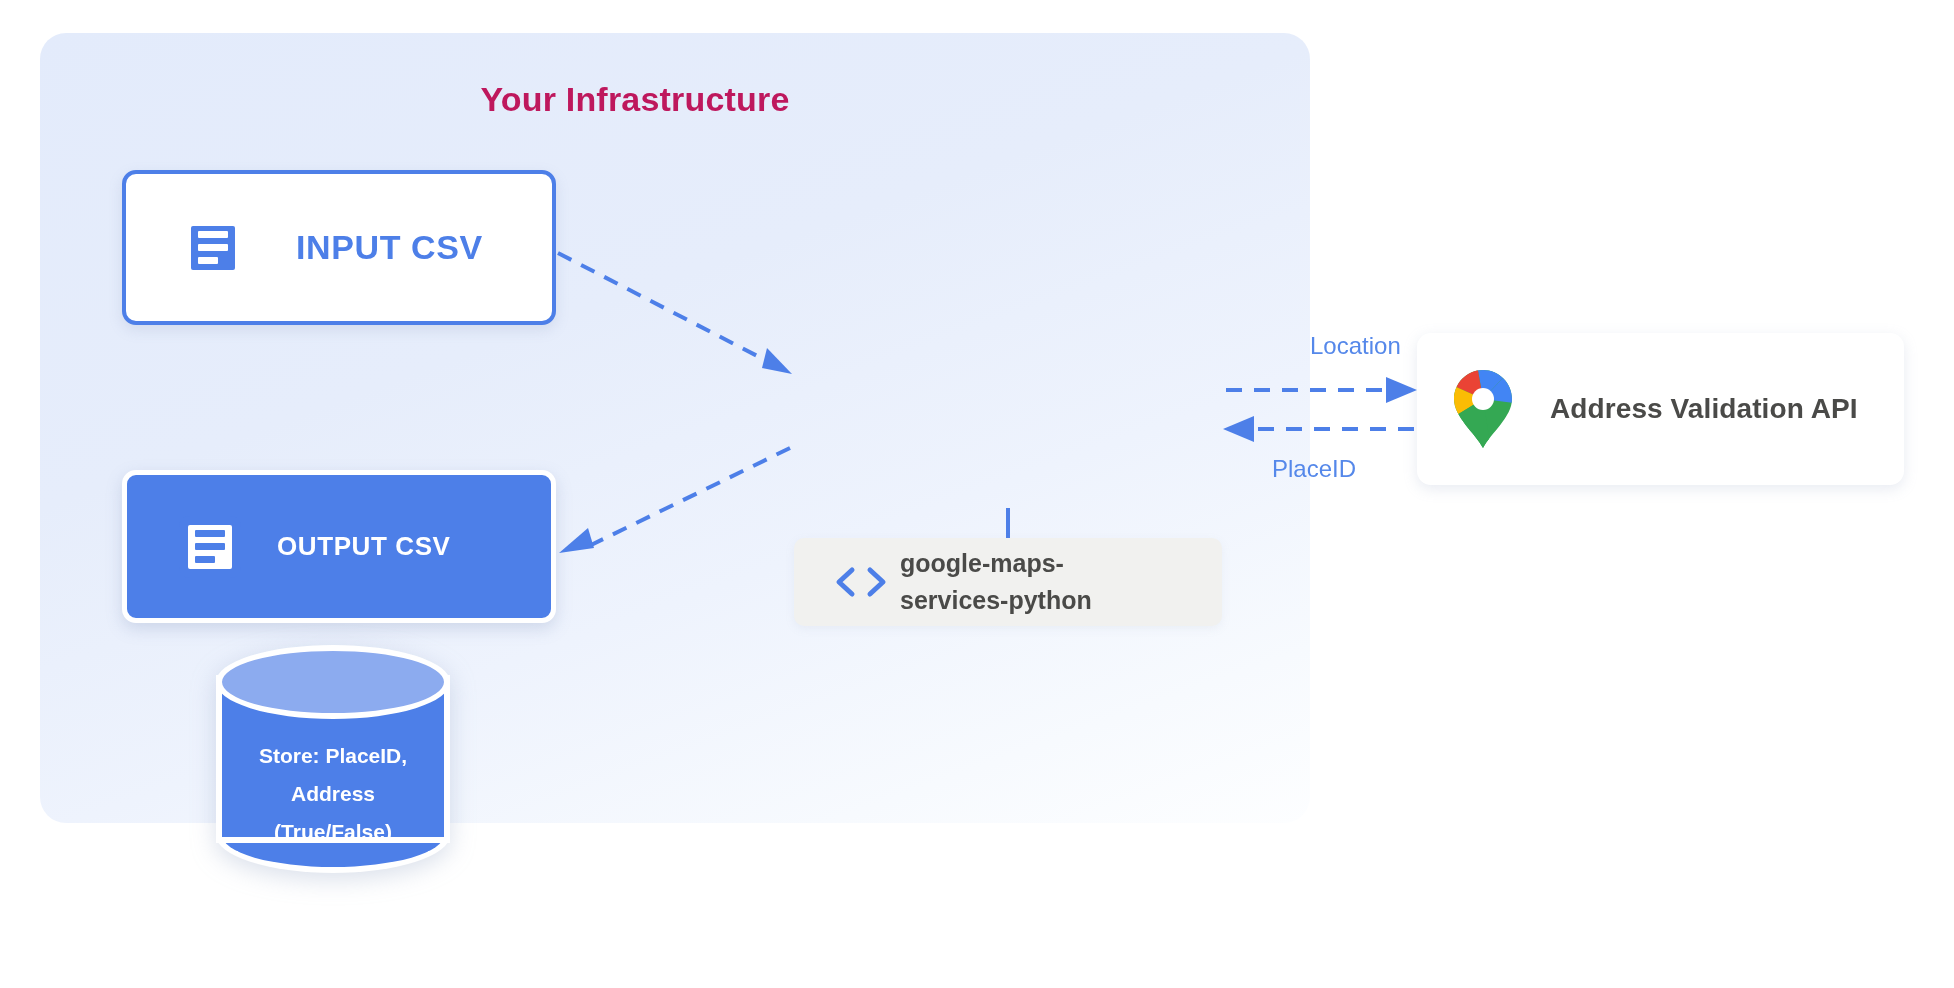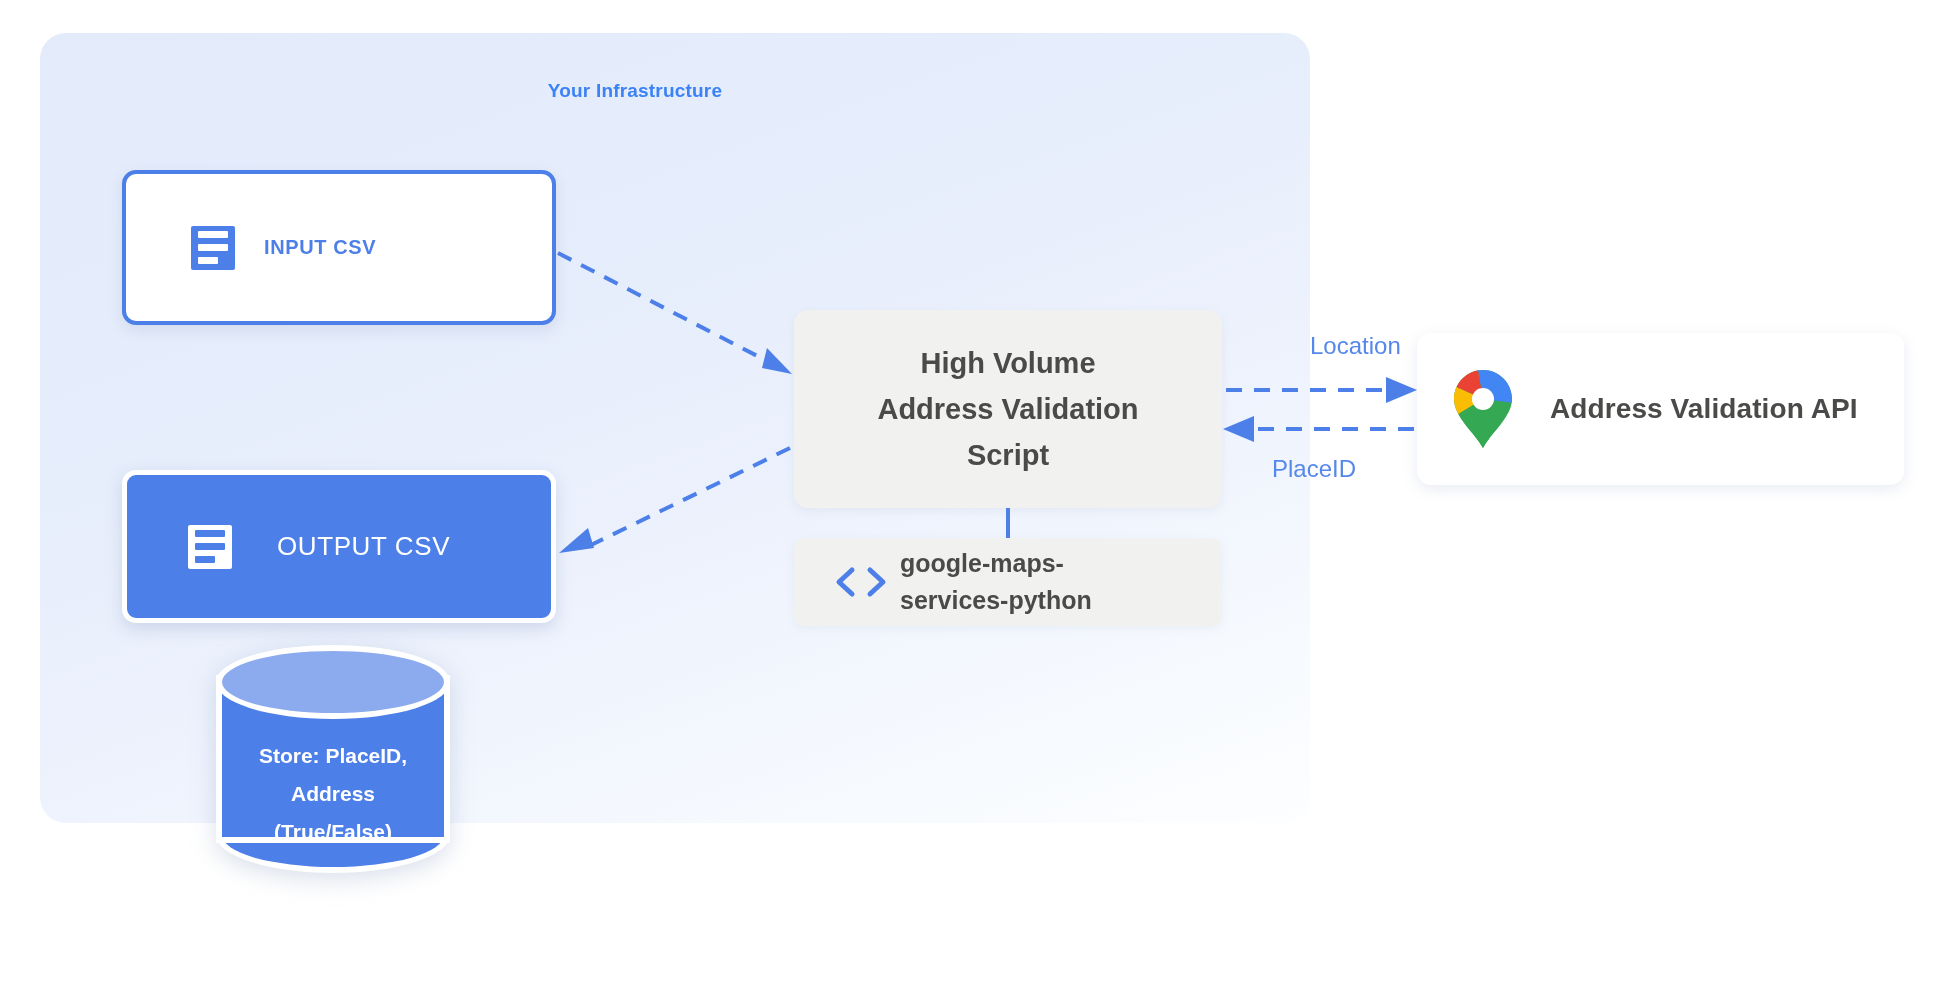--- a/index.html
+++ b/index.html
@@ -31,22 +31,22 @@
     border-radius: 26px;
     background: linear-gradient(160deg, #e3ebfb 0%, #e6edfb 38%, #eef3fd 64%, #f7fafe 86%, #fdfeff 100%);
   }
 
   #infra-title {
     position: absolute;
     left: 0;
     top: 80px;
     width: 1270px;
     text-align: center;
-    color: #3b82f6;
-    font-size: 19px;
+    color: #be185d;
+    font-size: 34px;
     font-weight: bold;
     letter-spacing: 0.2px;
   }
 
   
   .card {
     position: absolute;
     box-sizing: border-box;
     display: flex;
     align-items: center;
@@ -59,41 +59,41 @@
     top: 170px;
     width: 434px;
     height: 155px;
     background: #ffffff;
     border: 4px solid #4d7fe8;
     box-shadow: 0 5px 14px rgba(120,140,180,0.18);
     padding-left: 56px;
   }
   #input-csv-label {
     color: #4d7fe8;
-    font-size: 20px;
+    font-size: 34px;
     font-weight: bold;
     letter-spacing: 0.6px;
-    margin-left: 20px;
+    margin-left: 52px;
   }
 
   
   #output-csv-card {
     left: 122px;
     top: 470px;
     width: 434px;
     height: 153px;
     background: #4d7fe8;
     border: 5px solid #ffffff;
     box-shadow: 0 6px 16px rgba(120,140,180,0.26);
     padding-left: 52px;
   }
   #output-csv-label {
     color: #ffffff;
     font-size: 26px;
-    font-weight: normal;
+    font-weight: bold;
     letter-spacing: 0.6px;
     margin-left: 36px;
   }
 
   
   .doc-icon {
     position: relative;
     width: 62px;
     height: 62px;
     border-radius: 11px;
@@ -325,25 +325,20 @@
 
   <div id="database">
     <div id="db-bottom"></div>
     <div id="db-body"></div>
     <div id="db-top"></div>
     <div id="db-label">Store: PlaceID,
 Address
 (True/False)</div>
   </div>
 
-  <div id="script-card" class="card">
-    <div id="script-text">High Volume
-Address Validation
-Script</div>
-  </div>
 
   <div id="script-lib-connector"></div>
 
   <div id="library-card" class="card">
     <div id="code-icon">
       <svg width="62" height="40" viewBox="0 0 62 40">
         <polyline points="22,8 9,20 22,32" fill="none" stroke="#4d7fe8" stroke-width="5" stroke-linecap="round" stroke-linejoin="round"></polyline>
         <polyline points="40,8 53,20 40,32" fill="none" stroke="#4d7fe8" stroke-width="5" stroke-linecap="round" stroke-linejoin="round"></polyline>
       </svg>
     </div>

